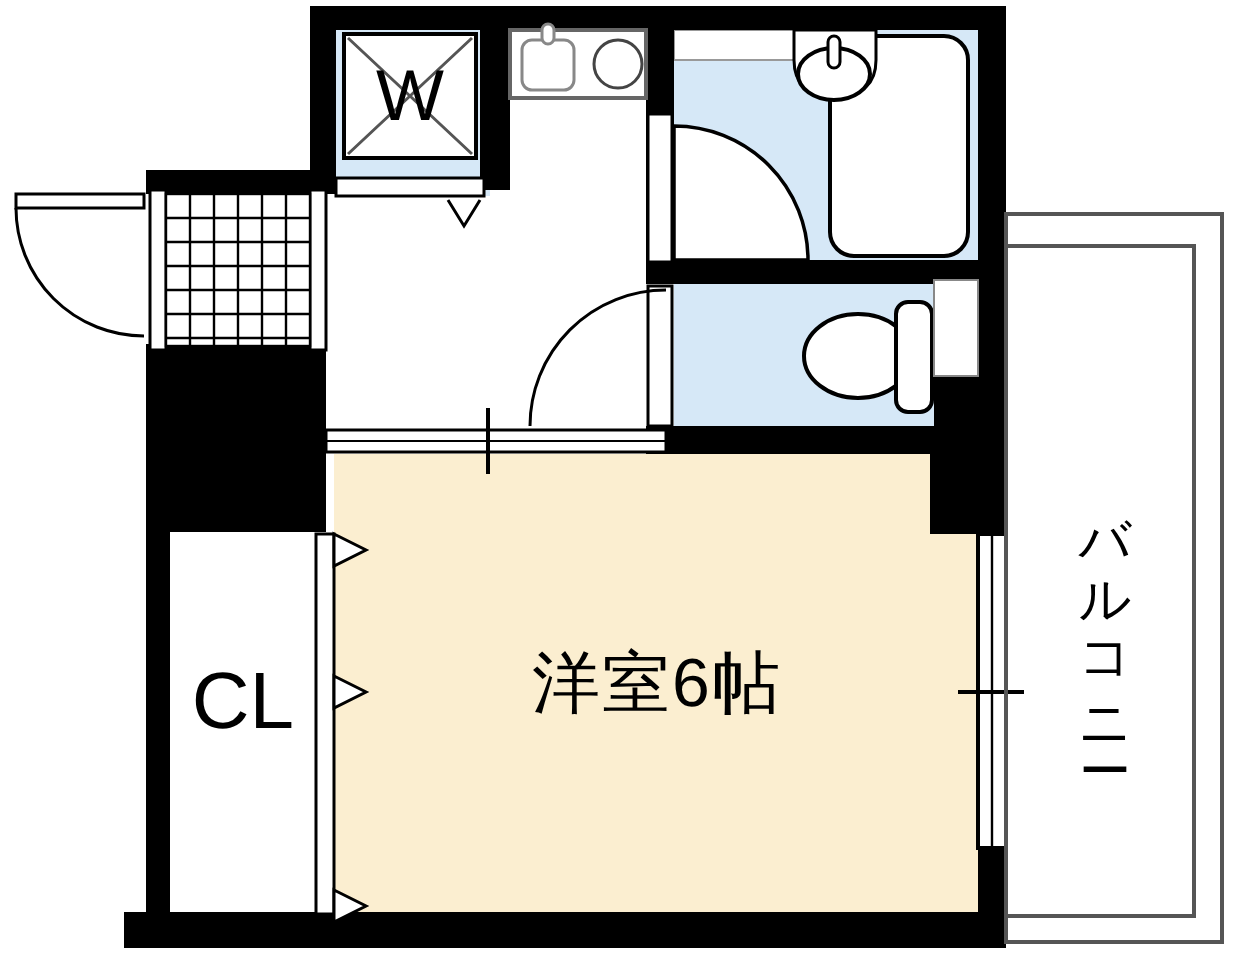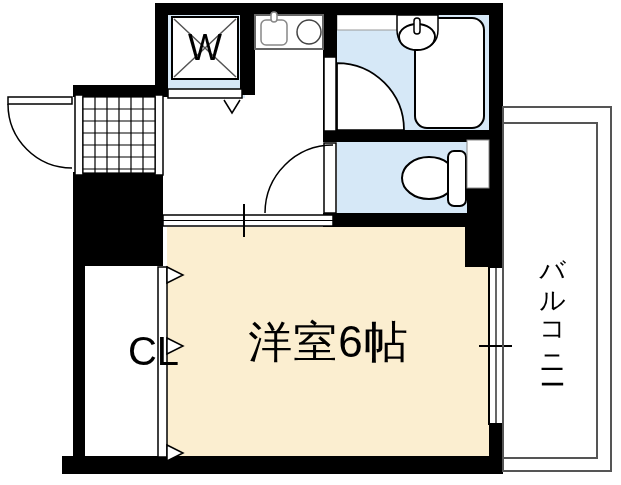--- a/index.html
+++ b/index.html
@@ -12,22 +12,22 @@
   }
   .plan svg{position:absolute;left:0;top:0;}
   .label{
     position:absolute;
     display:flex;align-items:center;justify-content:center;
     color:#000;
     pointer-events:none;
     line-height:1;
   }
   .label-washer{left:172px;top:17px;width:66px;height:62px;font-size:36px;}
-  .label-closet{left:85px;top:267px;width:73px;height:168px;font-size:40px;padding-left:32px;}
-  .label-main-room{left:167px;top:227px;width:323px;height:229px;font-size:44px;letter-spacing:1px;}
+  .label-closet{left:85px;top:267px;width:73px;height:168px;font-size:40px;}
+  .label-main-room{left:167px;top:227px;width:323px;height:229px;font-size:34px;letter-spacing:1px;}
   .label-balcony{
     left:534px;top:200px;width:38px;height:215px;
     font-size:26px;
     writing-mode:vertical-rl;
     text-orientation:upright;
     letter-spacing:3px;
   }
 </style>
 </head>
 <body>

